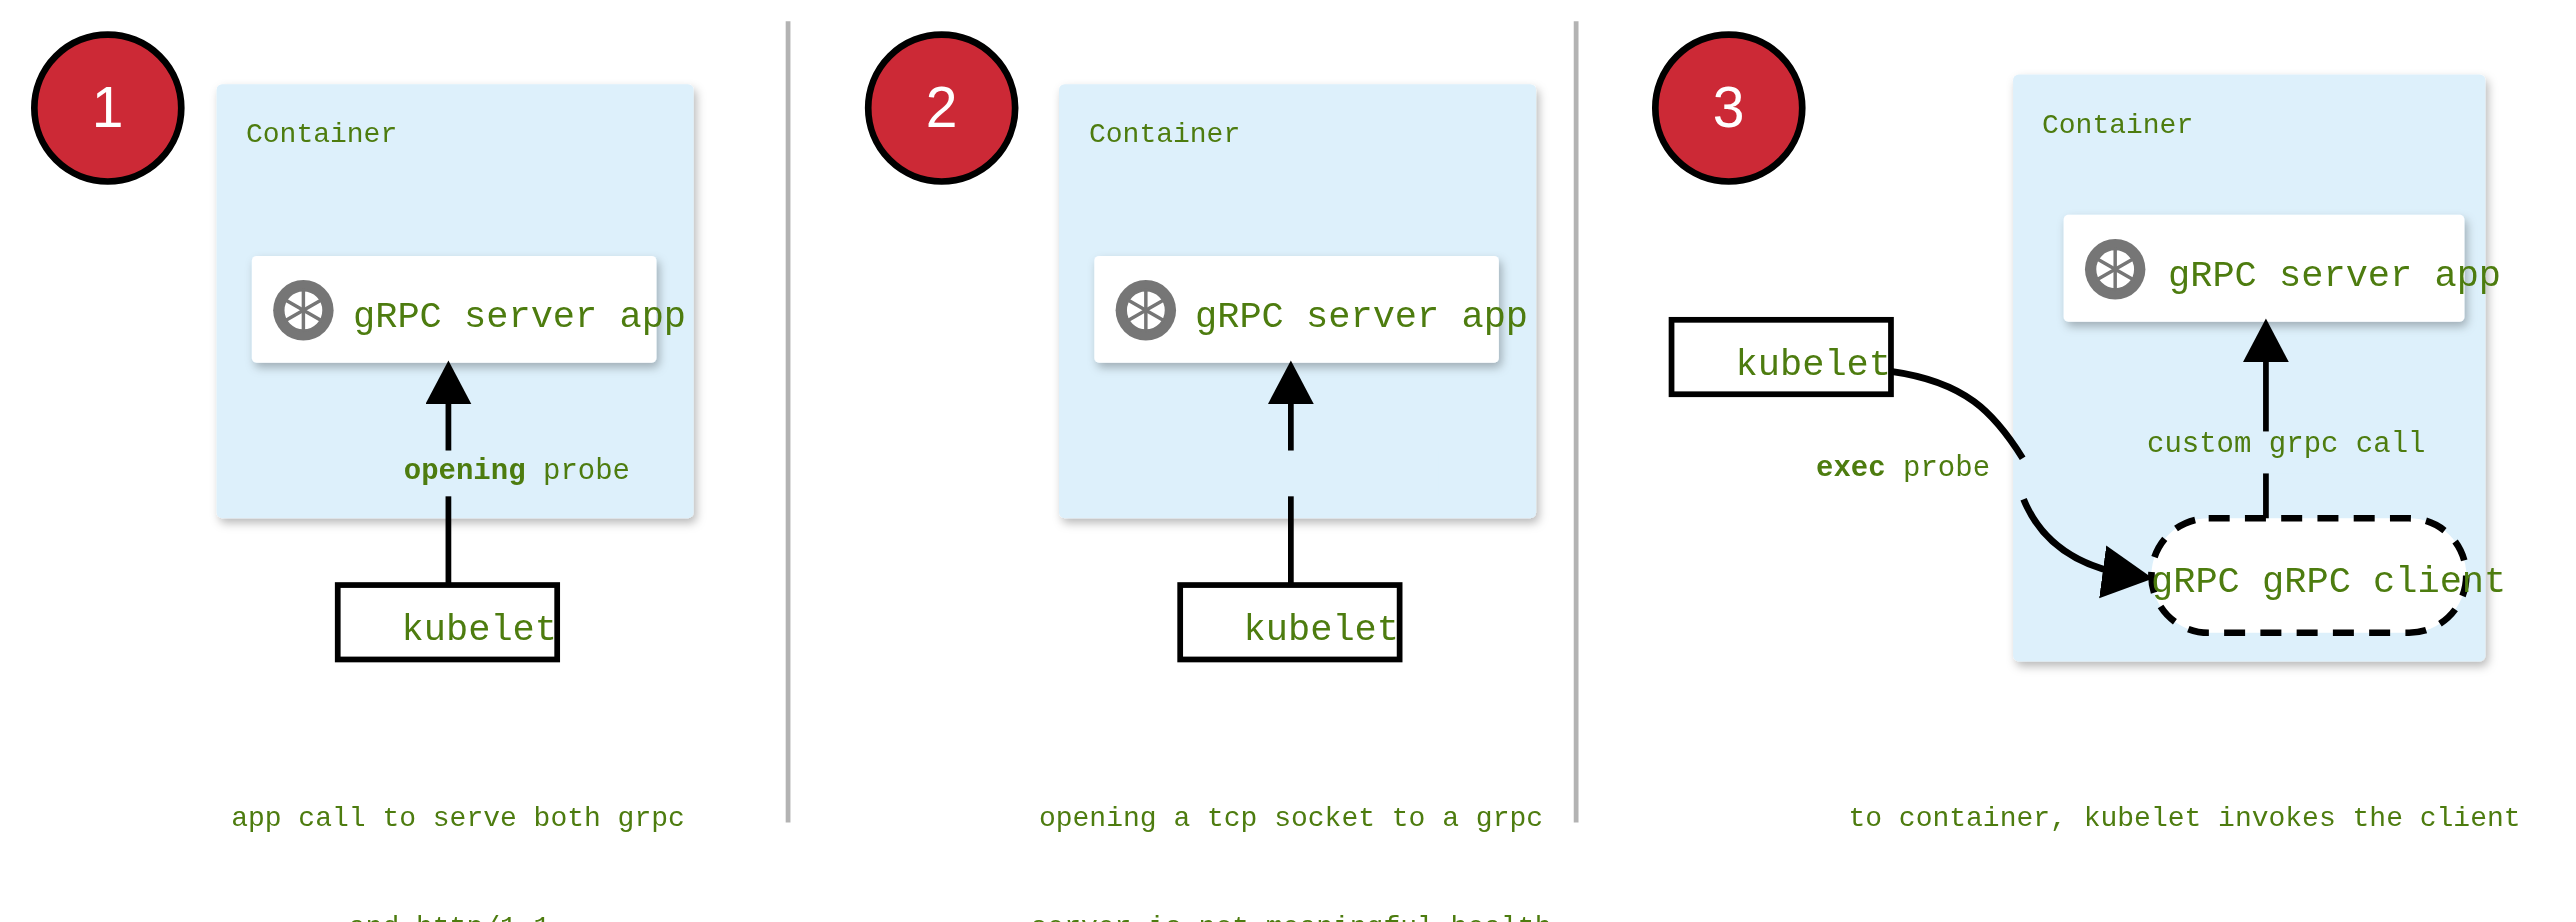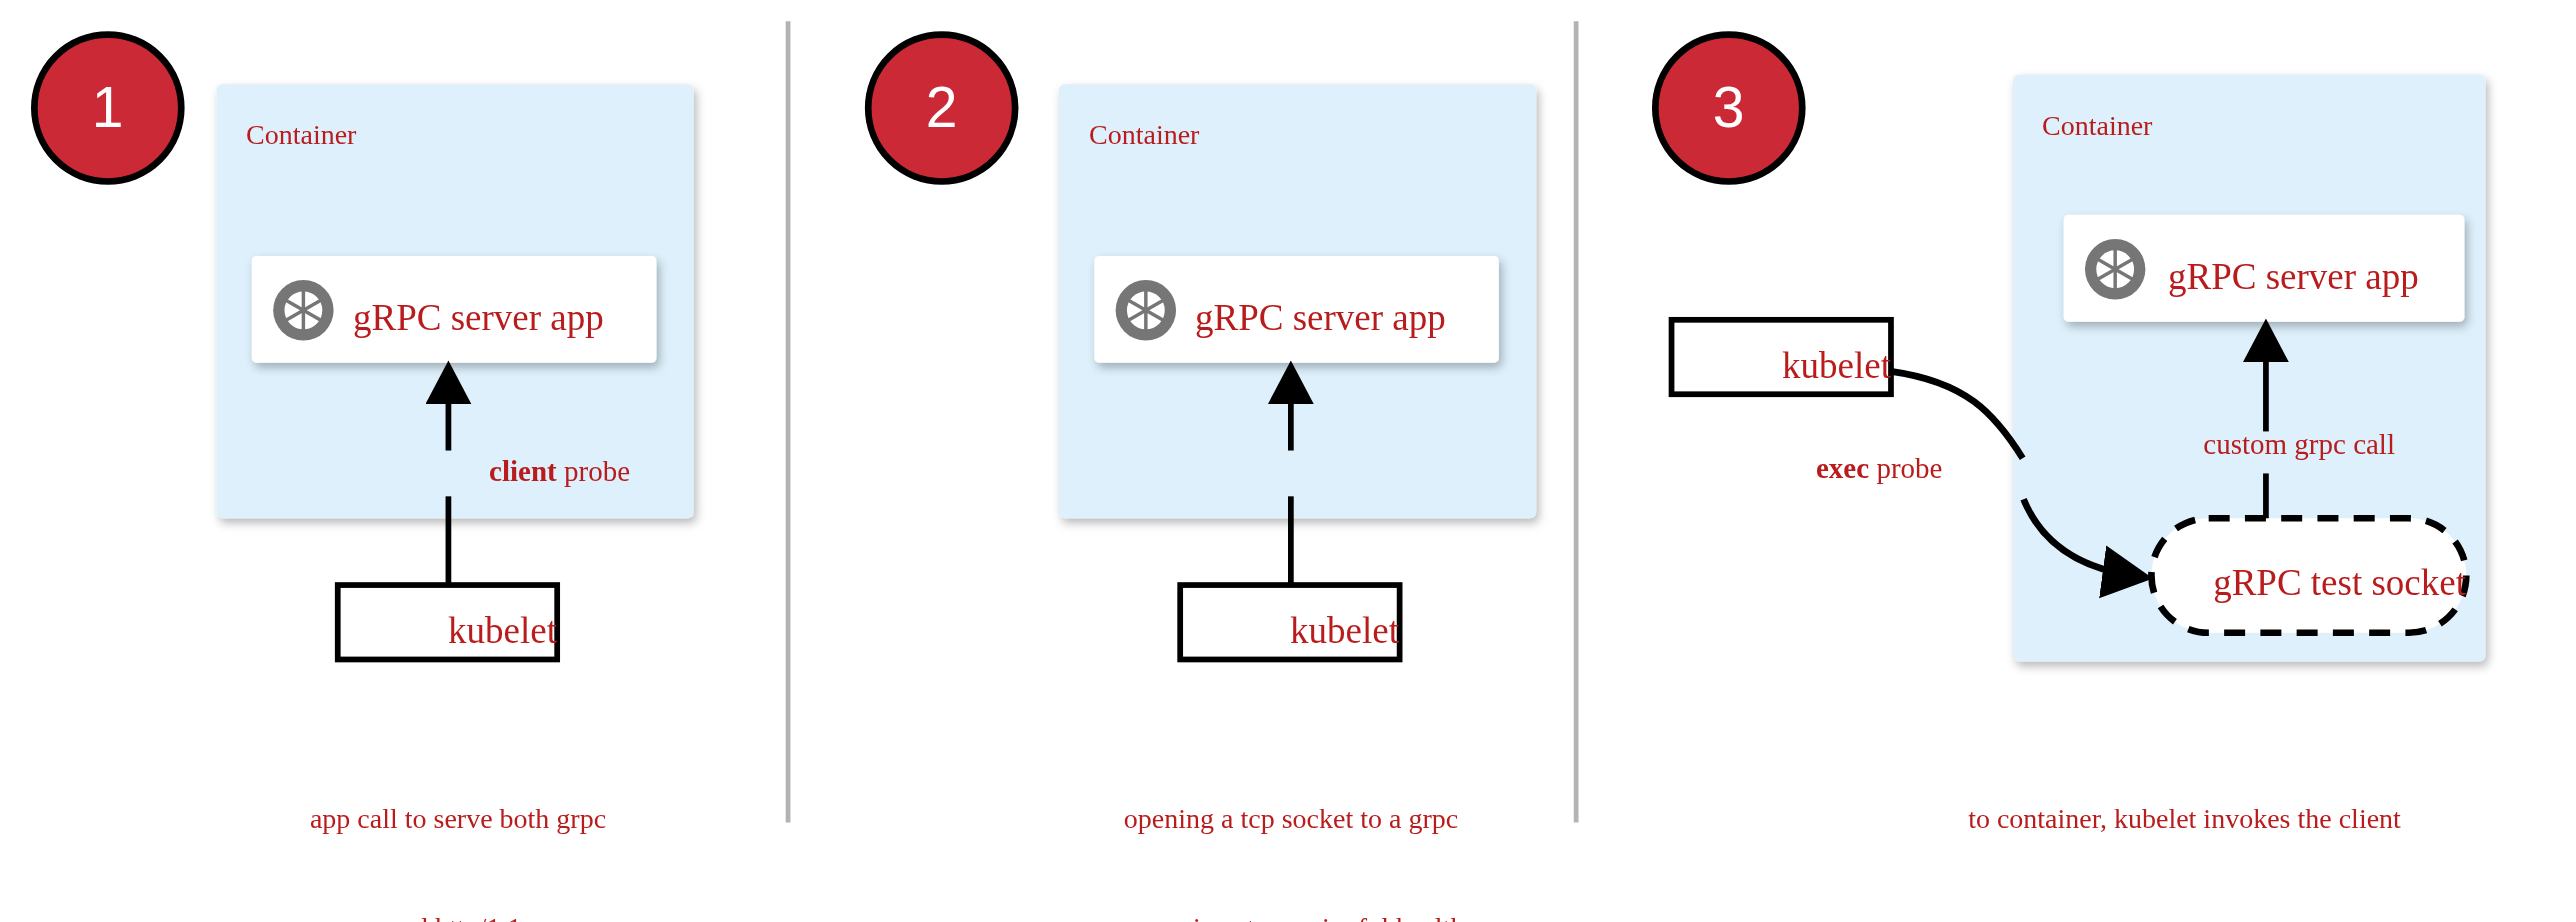--- a/index.html
+++ b/index.html
@@ -22,22 +22,22 @@
   }
   .svg-layer {
     position: absolute;
     top: 0;
     left: 0;
     width: 2576px;
     height: 923px;
   }
   .txt {
     position: absolute;
-    color: #b91c1c;
-    font-family: Liberation Serif, serif;
+    color: #4d7c0f;
+    font-family: Liberation Mono, monospace;
     white-space: pre;
     line-height: 1.28;
   }
   .txt-center {
     text-align: right;
   }
   .badge-num {
     position: absolute;
     color: #ffffff;
     font-family: "Liberation Sans", sans-serif;
@@ -144,21 +144,21 @@
       <circle cx="1812" cy="113" r="77" fill="#cc2936" stroke="#000000" stroke-width="7"></circle>
     </g>
   </svg>
 
   <div class="badge-num" style="left:60px; top:79px; width:95px;">1</div>
 
   <div class="txt container-label" style="left:246px; top:117px;">Container</div>
 
   <div class="txt node-label" style="left:353px; top:294px;">gRPC server app</div>
 
-  <div class="txt edge-label txt-center" style="left:267px; top:453px; width:363px;"><b>client</b><span> probe</span></div>
+  <div class="txt edge-label txt-center" style="left:267px; top:453px; width:363px;"><b>opening</b><span> probe</span></div>
 
   <div class="txt node-label txt-center" style="left:338px; top:607px; width:219px;">kubelet</div>
 
   <div class="txt caption" style="left:191px; top:728px; width:534px;">
     <div>app call to serve both grpc</div>
     <div>and http/1.1.</div>
   </div>
 
   <div class="badge-num" style="left:894px; top:79px; width:95px;">2</div>
 
@@ -180,21 +180,21 @@
   <div class="txt container-label" style="left:2042px; top:108px;">Container</div>
 
   <div class="txt node-label" style="left:2168px; top:253px;">gRPC server app</div>
 
   <div class="txt node-label txt-center" style="left:1672px; top:342px; width:219px;">kubelet</div>
 
   <div class="txt edge-label" style="left:1816px; top:450px;"><b>exec</b><span> probe</span></div>
 
   <div class="txt edge-label txt-center" style="left:2147px; top:426px; width:248px;">custom grpc call</div>
 
-  <div class="txt node-label txt-center" style="left:2151px; top:559px; width:315px;">gRPC test socket</div>
+  <div class="txt node-label txt-center" style="left:2151px; top:559px; width:315px;">gRPC gRPC client</div>
 
   <div class="txt caption" style="left:1841px; top:728px; width:687px;">
     <div>to container, kubelet invokes the client</div>
     
   </div>
 
 </div>
 
 
 </body></html>

